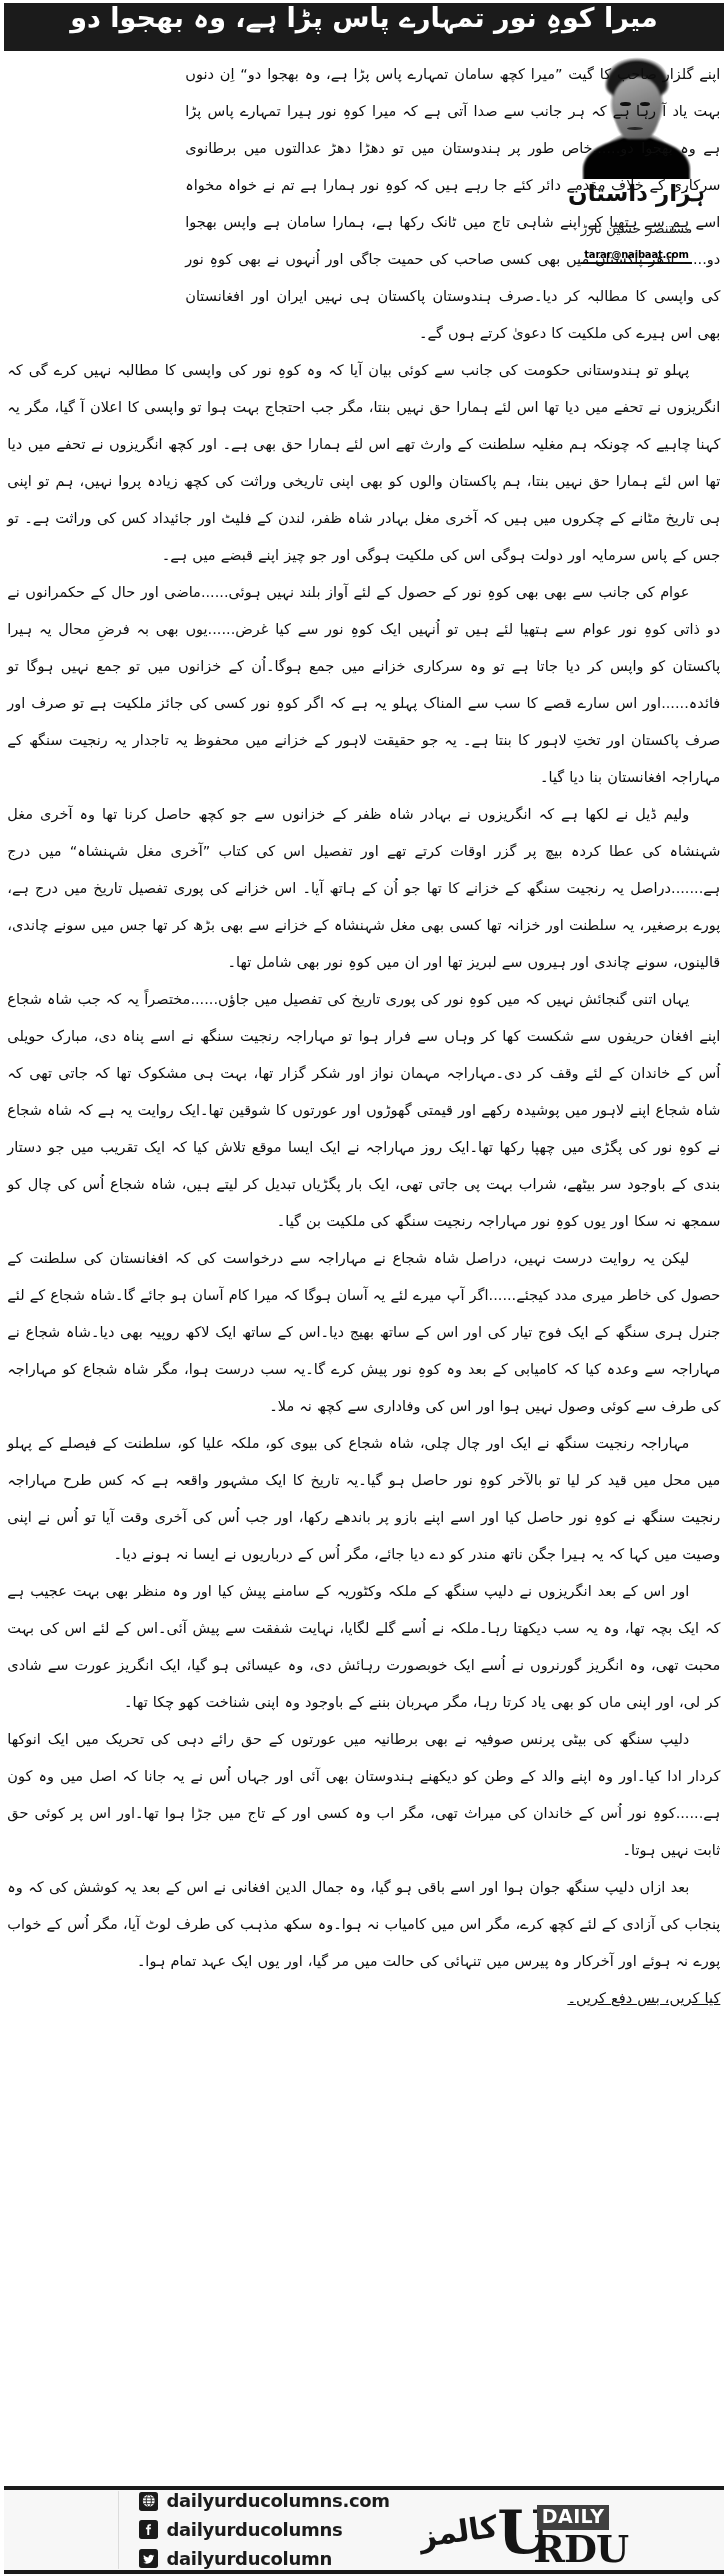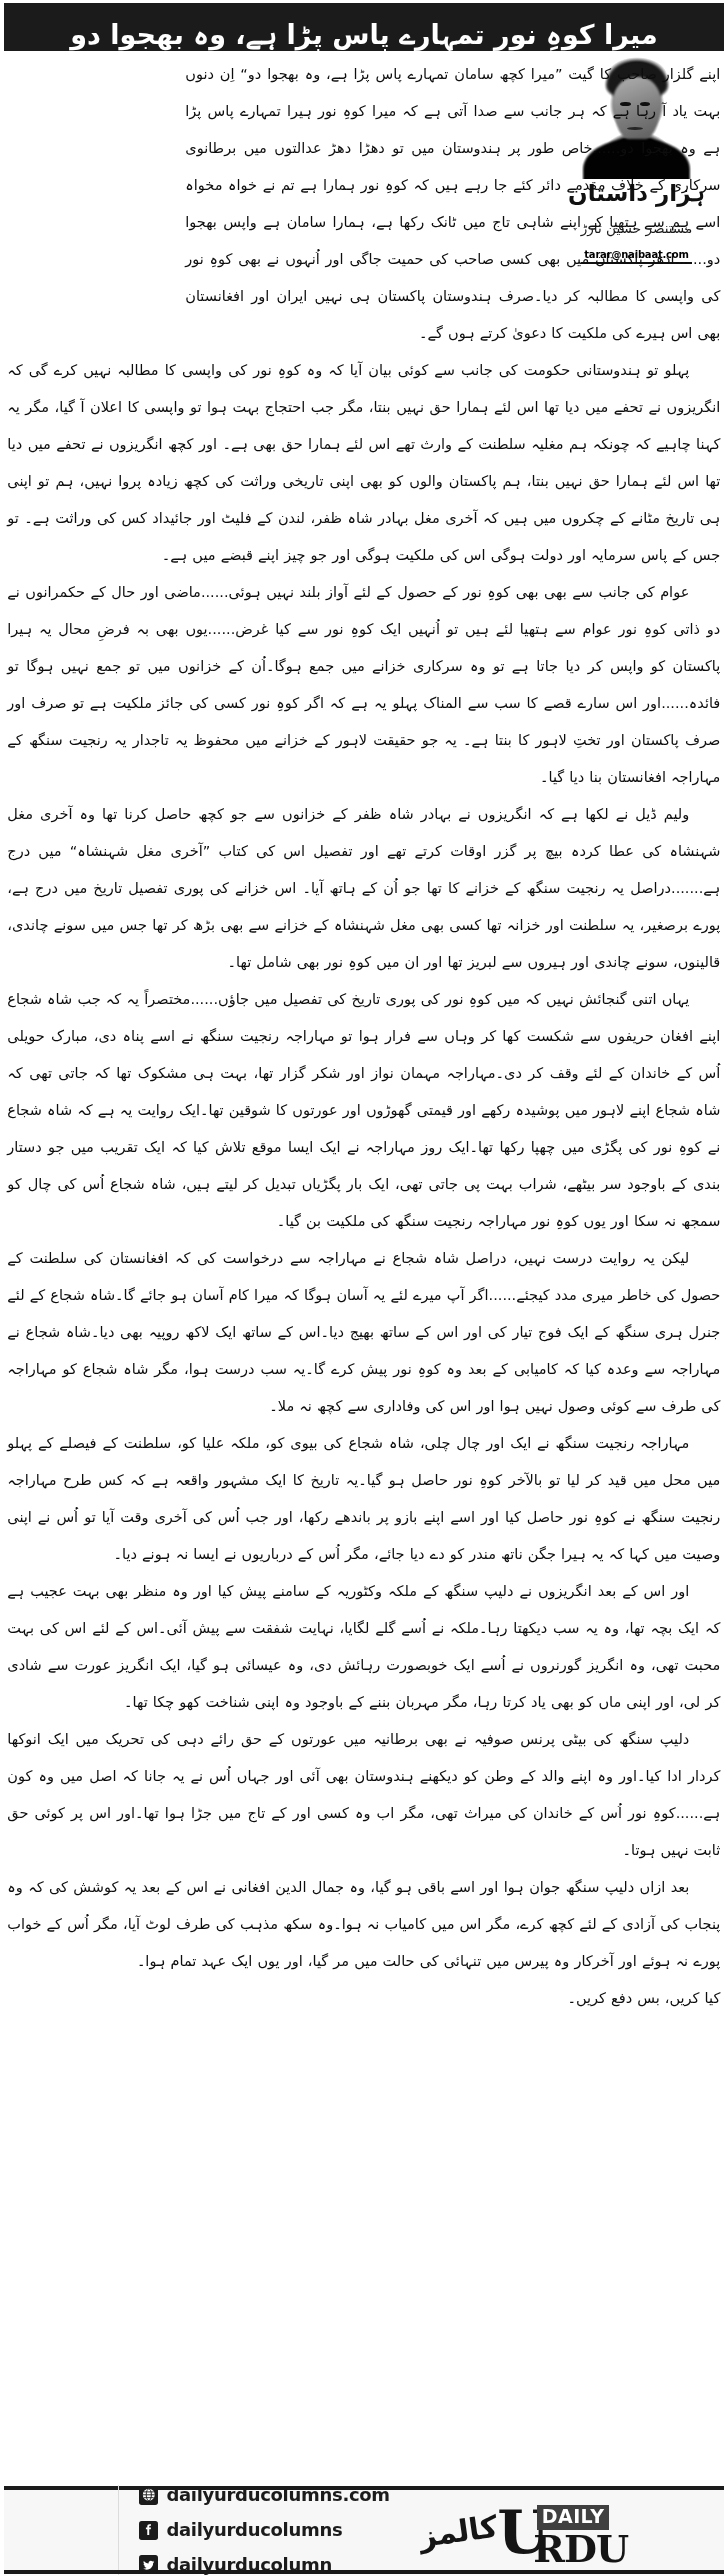--- a/index.html
+++ b/index.html
@@ -15,21 +15,21 @@
     overflow: hidden;
   }
 
   
   .header-band {
     position: absolute;
     top: 2.7px; left: 3.6px; right: 3.6px;
     height: 48px;
     background: #1b1b1b;
     display: flex;
-    align-items: flex-end;
+    align-items: flex-start;
     justify-content: center;
     overflow: hidden;
   }
   .headline {
     color: #ffffff;
     font-family: "DejaVu Sans", sans-serif;
     font-size: 27px;
     font-weight: 700;
     line-height: 1.15;
     letter-spacing: 0.5px;
@@ -161,20 +161,21 @@
     float: left;
     width: 178px;
     height: 226px;
     shape-outside: content-box;
   }
 
   .end-line {
     direction: rtl;
     text-align: left;
     margin: 0;
+    text-decoration: underline;
   }
 
   
   .footer-rule-top {
     position: absolute;
     left: 3.6px; right: 3.6px;
     top: 2486px;
     height: 3.6px;
     background: #1b1b1b;
   }
@@ -248,21 +249,21 @@
     font-size: 38px;
     font-weight: 700;
     color: #151515;
     line-height: 1;
     letter-spacing: -0.9px;
   }
 
   .social-list {
     display: flex;
     flex-direction: column;
-    gap: 15px;
+    gap: 9px;
     direction: ltr;
     border-left: 1.8px solid #dcdcdc;
     padding-left: 20px;
   }
   .social-row {
     display: flex;
     align-items: center;
     gap: 8.2px;
   }
   .social-icon {

